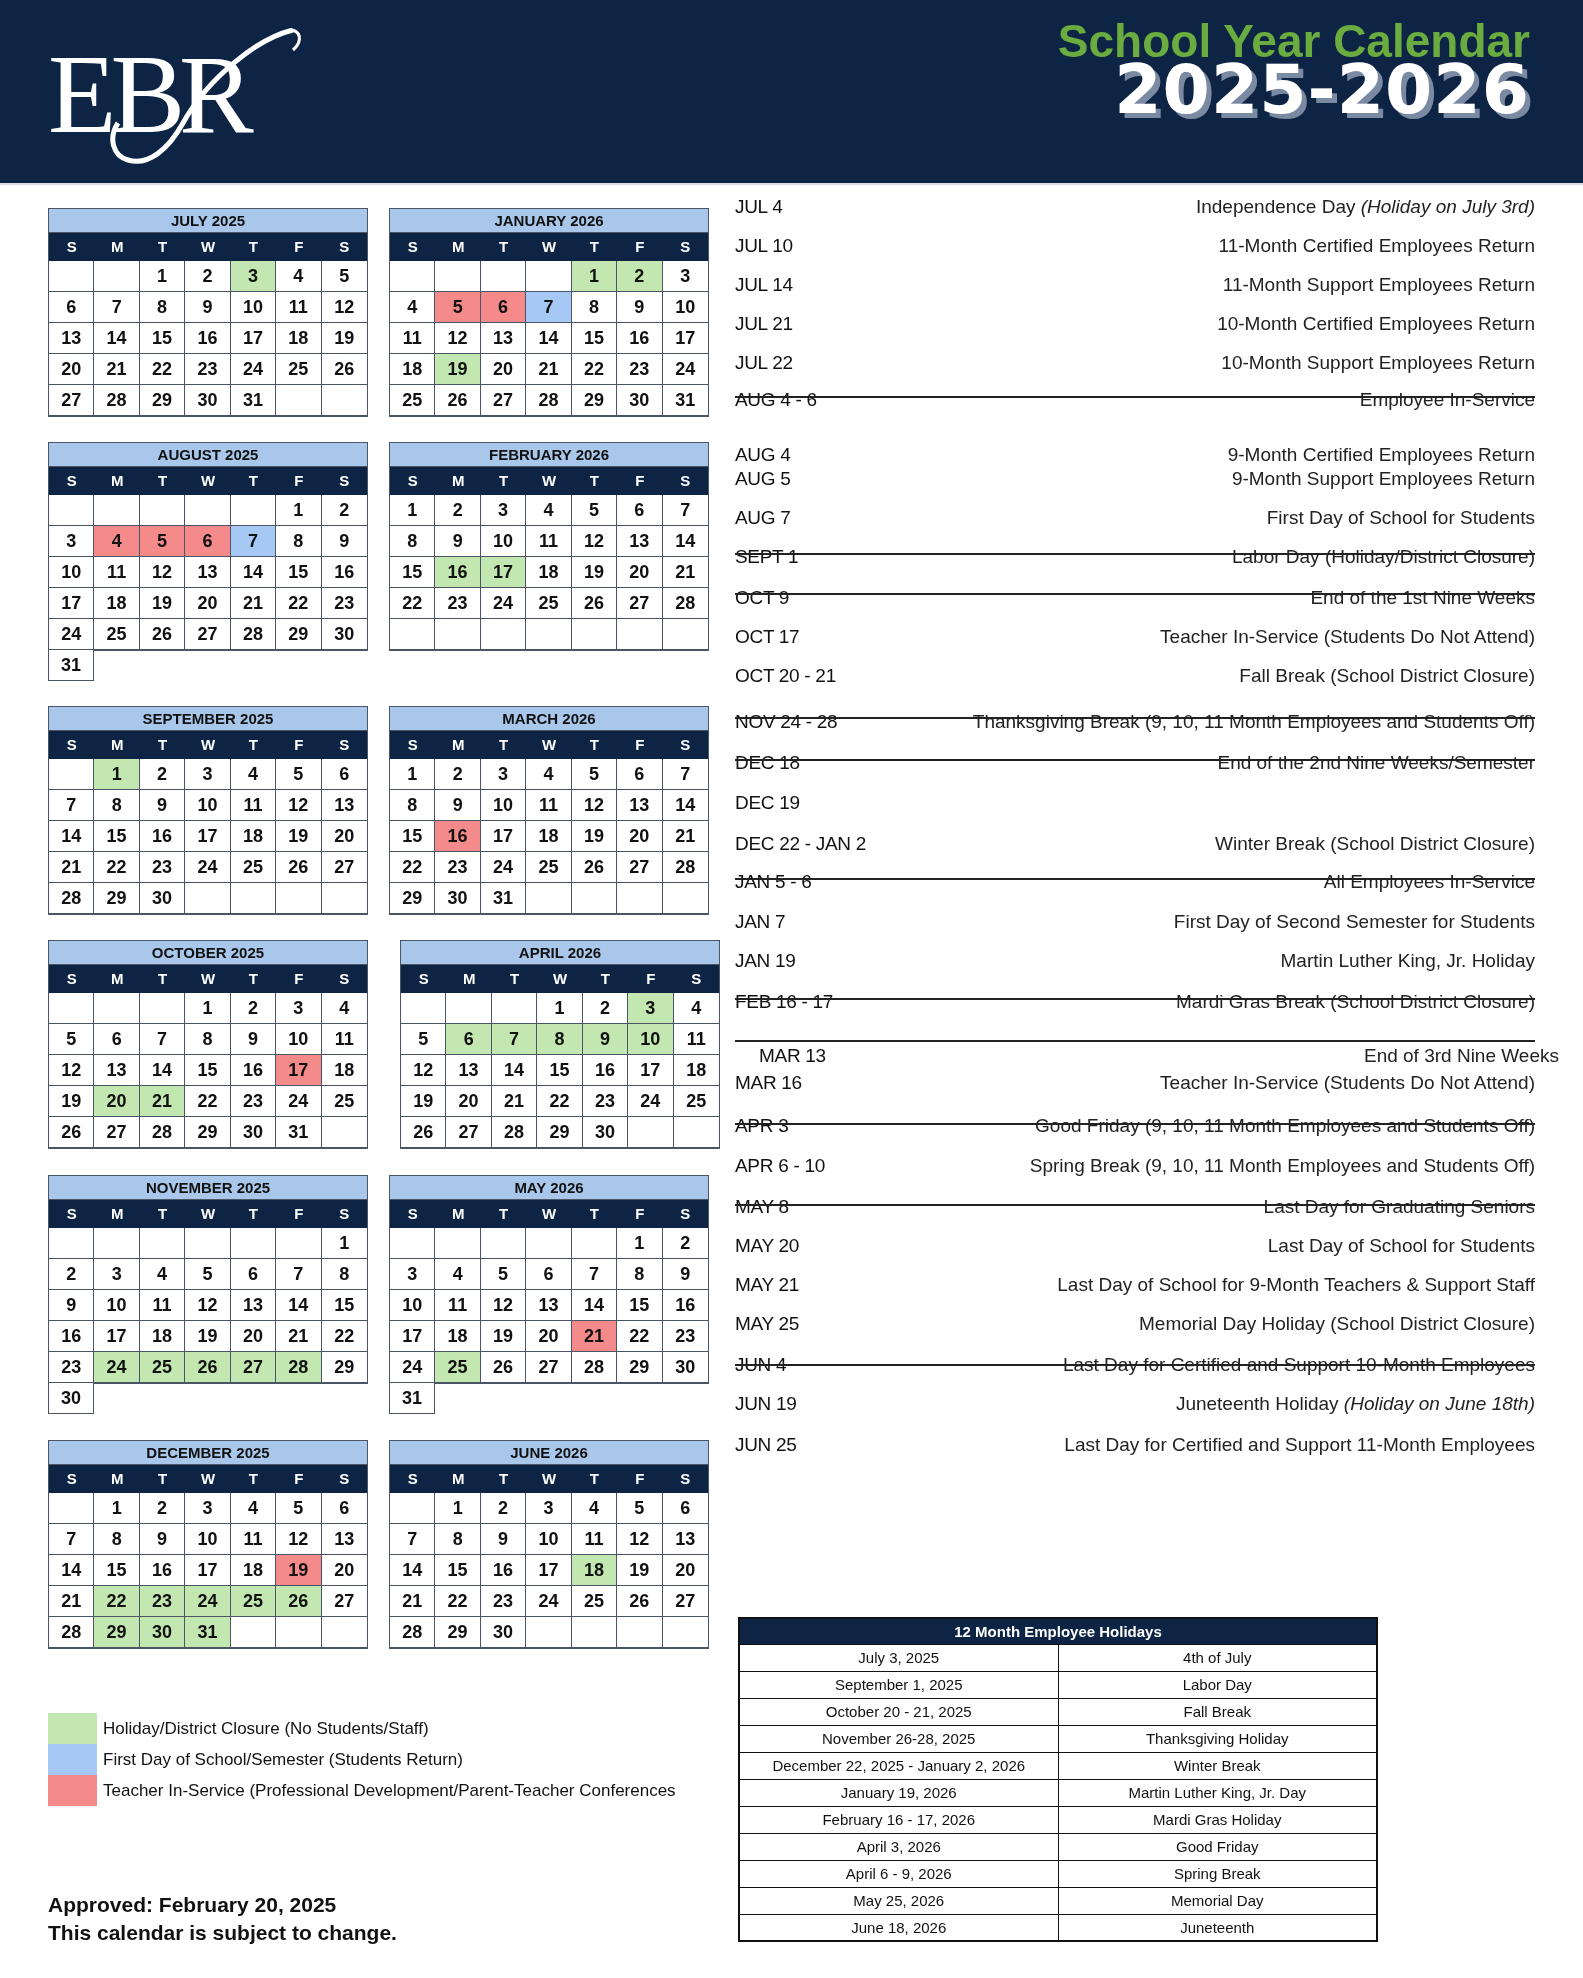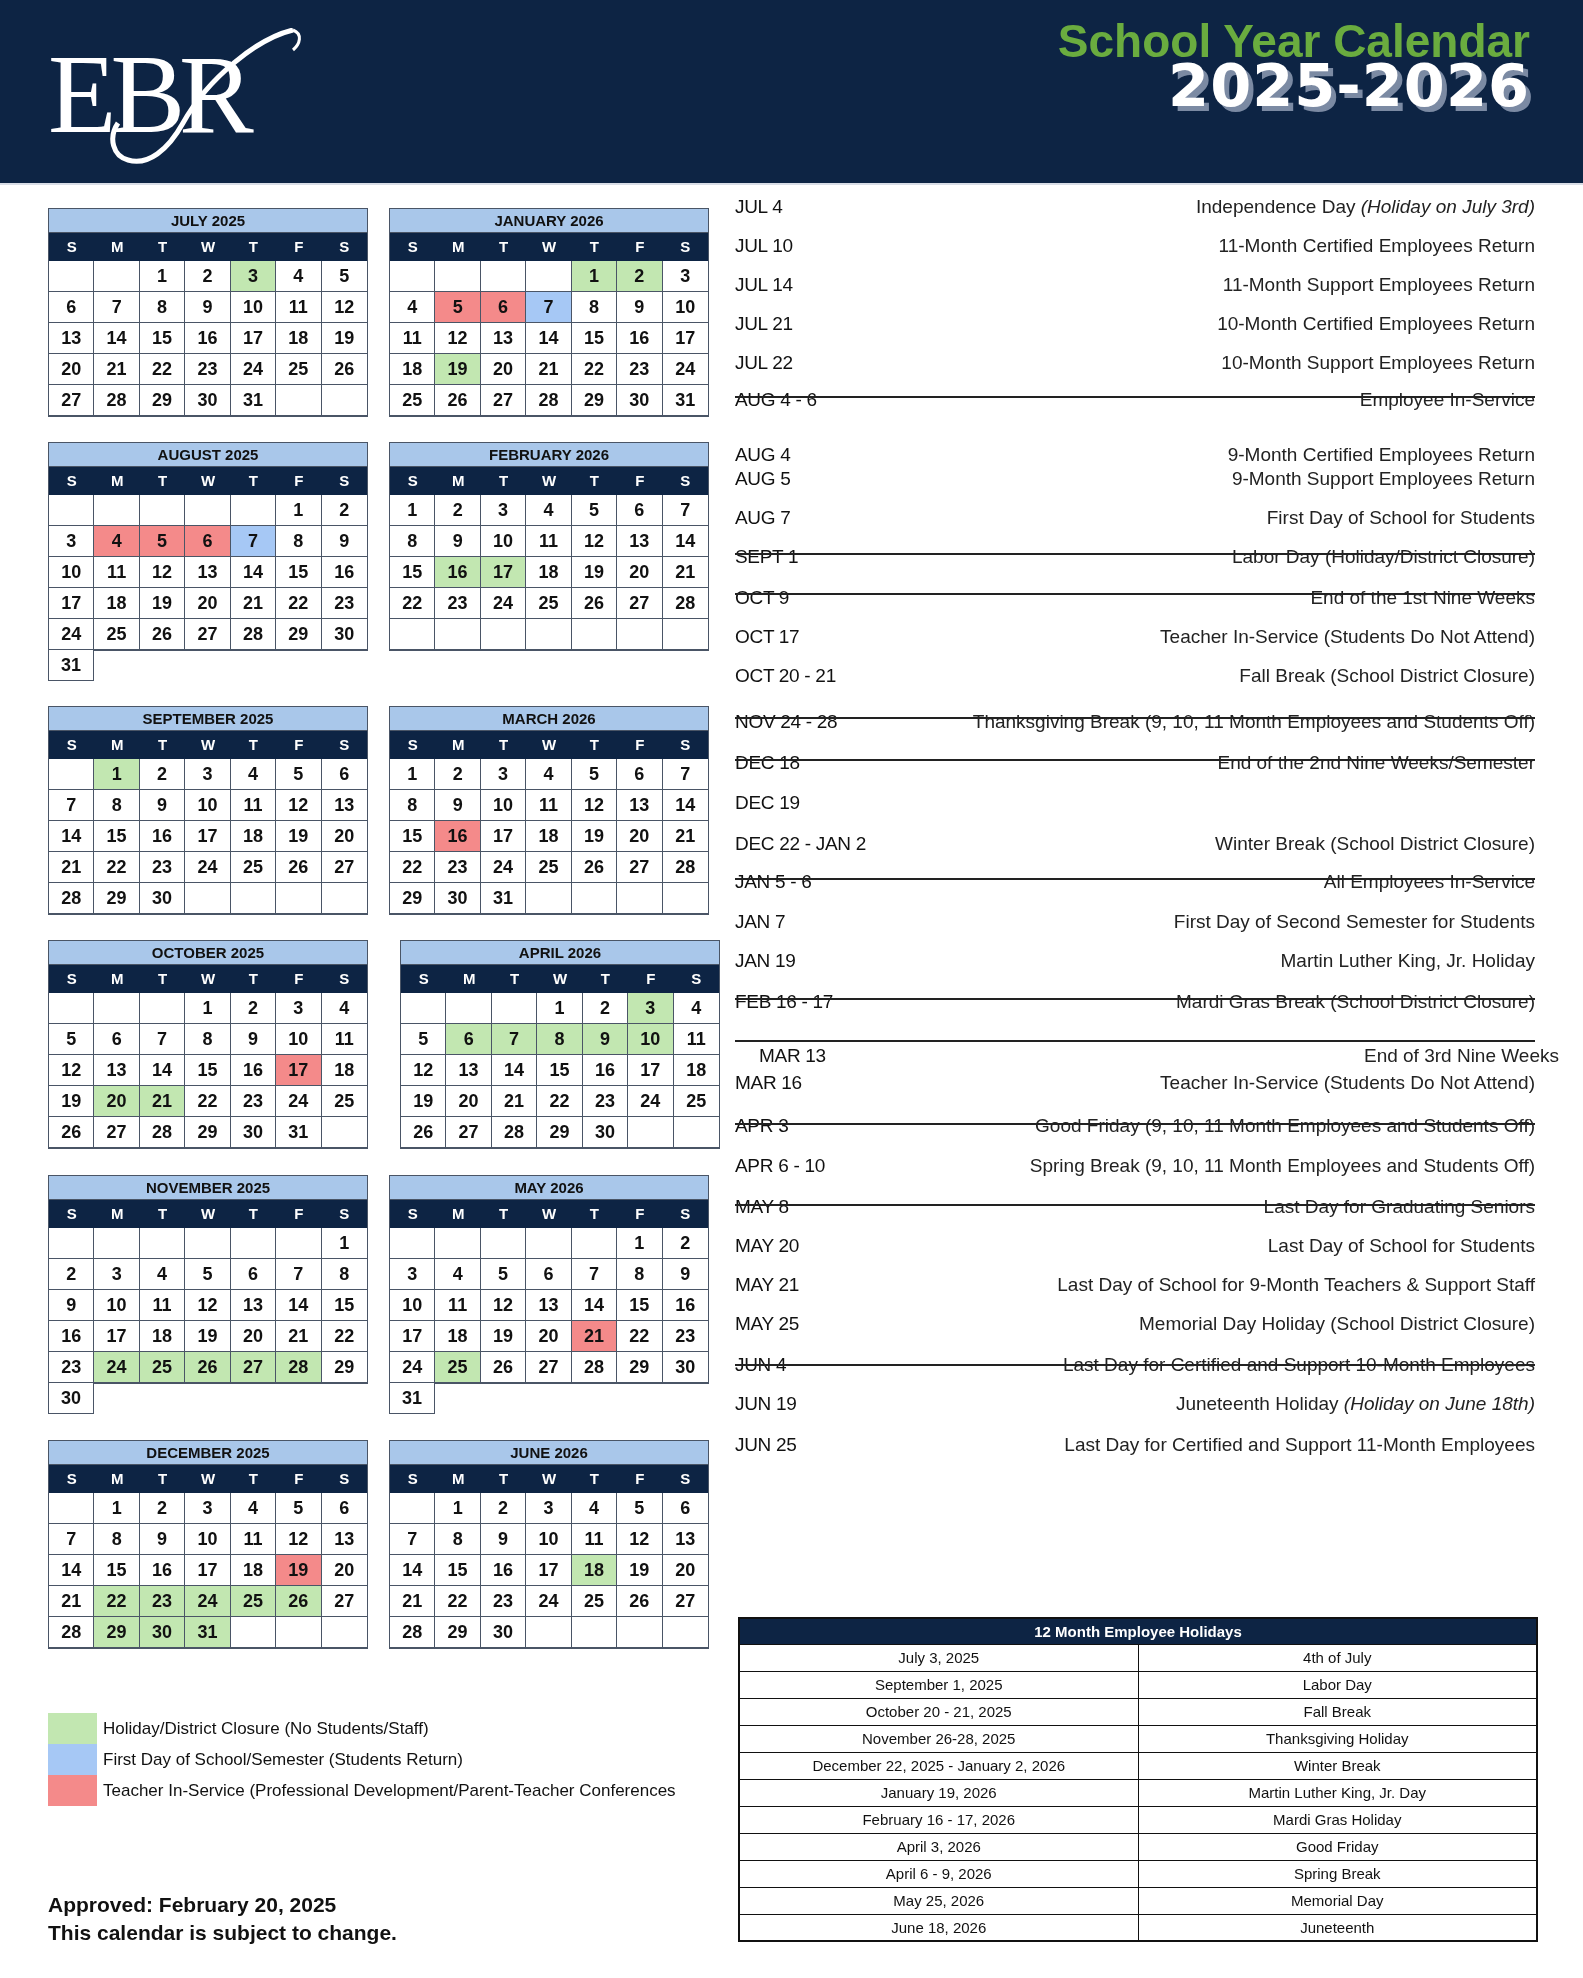--- a/index.html
+++ b/index.html
@@ -5,21 +5,21 @@
   * { box-sizing: border-box; margin: 0; padding: 0; }
   html, body { width: 1583px; height: 1978px; background: #ffffff; overflow: hidden; }
   body { position: relative; font-family: "Liberation Sans", sans-serif; color: #111; }
 
   
   .header { position: absolute; left: 0; top: 0; width: 1583px; height: 185px; background: #0d2444; border-bottom: 2px solid #d8dde6; }
   .logo { position: absolute; left: 48px; top: 28px; width: 270px; height: 130px; }
   .logo-text { position: absolute; left: 0; top: 10px; font-family: "Liberation Serif", serif; font-size: 112px; color: #fff; letter-spacing: -6px; line-height: 1; }
   .logo-swash { position: absolute; left: 40px; top: 0; }
   .title-sub { position: absolute; right: 53px; top: 14px; font-family: "Liberation Sans", sans-serif; font-weight: bold; font-size: 46px; color: #6aac3f; letter-spacing: 0px; }
-  .title-main { position: absolute; right: 53px; top: 56px; font-family: "DejaVu Sans", sans-serif; font-weight: bold; font-size: 59px; color: #ffffff; line-height: 1; letter-spacing: 1px; text-shadow: 5px 5px 0 #7b8aa3; }
+  .title-main { position: absolute; right: 53px; top: 56px; font-family: "DejaVu Sans", sans-serif; font-weight: bold; font-size: 68px; color: #ffffff; line-height: 1; letter-spacing: 1px; text-shadow: 5px 5px 0 #7b8aa3; }
 
   
   .cal { position: absolute; width: 320px; border: 1.5px solid #4a5566; background: #fff; }
   .cal-title { height: 24px; background: #a9c7ea; text-align: center; font-weight: bold; font-size: 15px; line-height: 24px; color: #111; border-bottom: 1px solid #4a5566; }
   .cal-dow { display: grid; grid-template-columns: repeat(7, 1fr); height: 28px; background: #0d2444; }
   .cal-dow span { color: #fff; font-weight: bold; font-size: 15px; text-align: center; line-height: 28px; }
   .cal-grid { display: grid; grid-template-columns: repeat(7, 1fr); }
   .cell { height: 31px; border-right: 1px solid #4a5566; border-bottom: 1px solid #4a5566; text-align: center; font-weight: bold; font-size: 18px; line-height: 31px; color: #111; }
   .cell:nth-child(7n) { border-right: none; }
   .cell.h { background: #c2e7b1; }
@@ -29,21 +29,21 @@
 
   
   .events { position: absolute; left: 735px; top: 200px; width: 800px; }
   .ev { position: absolute; left: 0; width: 800px; height: 30px; font-size: 19px; line-height: 30px; }
   .ev-date { position: absolute; left: 0; top: 0; font-weight: normal; color: #111; letter-spacing: -0.3px; }
   .ev-desc { position: absolute; right: 0; top: 0; color: #222; white-space: nowrap; }
   .ev-desc i { font-style: italic; }
   .rule { position: absolute; left: 0; width: 800px; height: 2px; background: #222; }
 
   
-  .htable { position: absolute; left: 738px; top: 1617px; width: 800px; border: 2px solid #111; border-collapse: collapse; }
+  .htable { position: absolute; left: 738px; top: 1617px; width: 640px; border: 2px solid #111; border-collapse: collapse; }
   .htable th { background: #0d2444; color: #fff; font-size: 15px; font-weight: bold; height: 26px; text-align: center; }
   .htable td { border: 1.5px solid #111; height: 27px; text-align: center; font-size: 15px; color: #111; width: 50%; }
 
   
   .legend { position: absolute; left: 48px; top: 1713px; }
   .lg-row { position: relative; height: 31px; }
   .lg-swatch { position: absolute; left: 0; top: 0; width: 49px; height: 31px; }
   .lg-label { position: absolute; left: 55px; top: 0; line-height: 31px; font-size: 17px; white-space: nowrap; color: #111; }
 
   .approved { position: absolute; left: 48px; top: 1891px; font-weight: bold; font-size: 21px; line-height: 28px; color: #111; }

